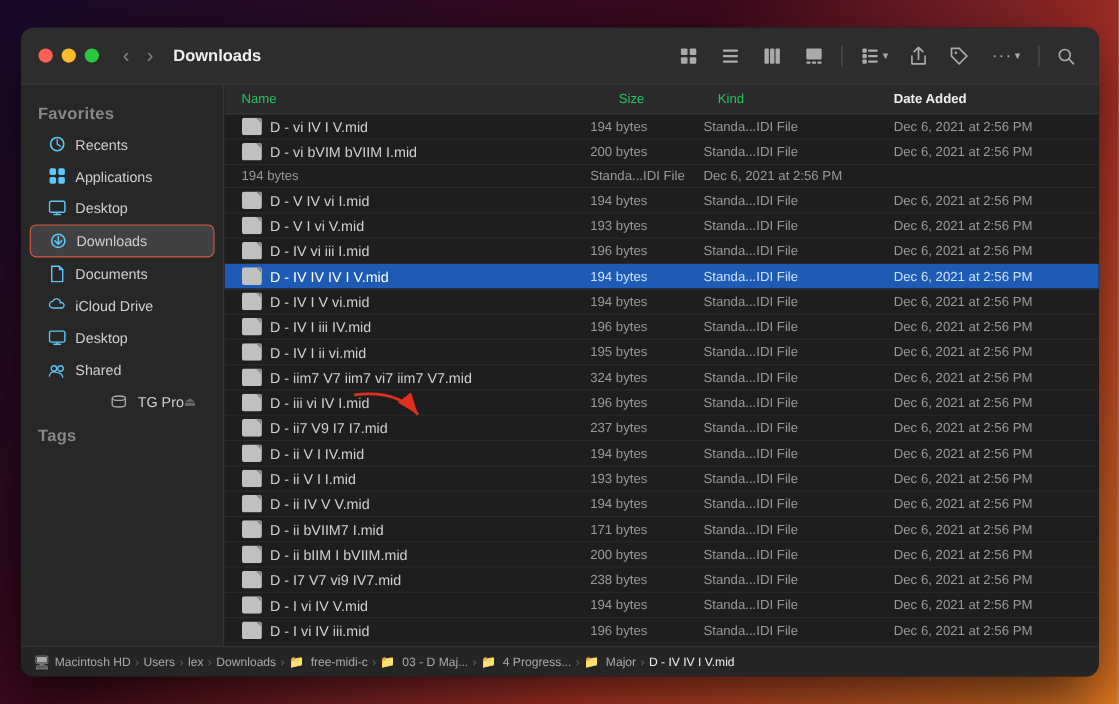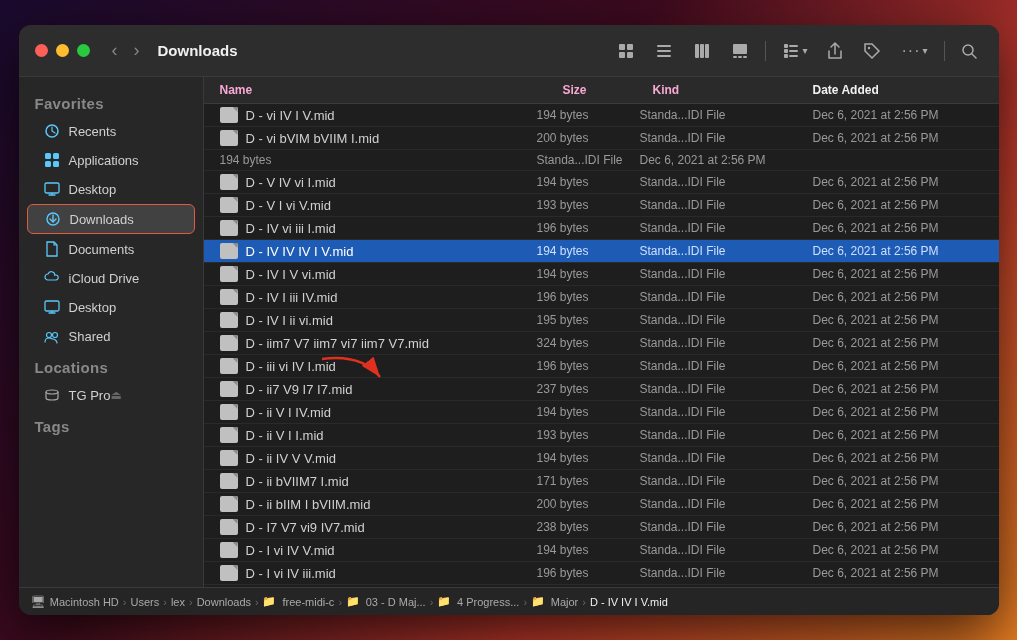--- a/index.html
+++ b/index.html
@@ -158,22 +158,22 @@
     .list-header {
       display: grid;
       grid-template-columns: 1fr 90px 160px 170px;
       padding: 6px 16px;
       border-bottom: 1px solid #3a3a3a;
       background: #2a2a2a;
       flex-shrink: 0;
     }
     .list-header-col {
       font-size: 12px;
-      color: #f9a8d4;
-      font-weight: 700;
+      color: #22c55e;
+      font-weight: 400;
     }
     .list-header-col.active-sort { color: #f0f0f0; font-weight: 600; }
     
     .file-rows {
       overflow-y: auto;
       flex: 1;
     }
     .file-row {
       display: grid;
       grid-template-columns: 1fr 90px 160px 170px;
@@ -250,21 +250,21 @@
     .breadcrumb-sep { color: #666; font-size: 11px; }
     .bc-icon { font-size: 12px; }
     
     .file-rows::-webkit-scrollbar { width: 8px; }
     .file-rows::-webkit-scrollbar-track { background: transparent; }
     .file-rows::-webkit-scrollbar-thumb { background: #555; border-radius: 4px; }
     
     .sidebar-location-item {
       display: flex;
       align-items: center;
-      justify-content: flex-start;
+      justify-content: flex-end;
       padding: 5px 16px;
       cursor: pointer;
       margin: 1px 8px;
       border-radius: 6px;
       color: #d0d0d0;
     }
     .sidebar-location-left {
       display: flex;
       align-items: center;
       gap: 8px;
@@ -452,21 +452,20 @@
         <div class="sidebar-icon">
           <svg width="16" height="16" viewBox="0 0 16 16" fill="none">
               <circle cx="5" cy="7" r="2.5" stroke="#5ac8fa" stroke-width="1.2" fill="none"></circle>
               <circle cx="11" cy="7" r="2.5" stroke="#5ac8fa" stroke-width="1.2" fill="none"></circle>
               <path d="M1 14c0-2.5 2-4 4-4s3 1 4 1 4 1.5 4 4" stroke="#5ac8fa" stroke-width="1.2" fill="none" stroke-linecap="round"></path>
             </svg>
         </div>
         <span class="sidebar-label">Shared</span>
       </div>
 
-      <div class="sidebar-section-label">Locations</div>
 
       <div class="sidebar-location-item">
         <div class="sidebar-location-left">
           <div class="sidebar-icon">
             <svg width="16" height="16" viewBox="0 0 16 16" fill="none">
                 <ellipse cx="8" cy="5" rx="6" ry="2" stroke="#aaa" stroke-width="1.2" fill="none"></ellipse>
                 <path d="M2 5v6c0 1.1 2.7 2 6 2s6-.9 6-2V5" stroke="#aaa" stroke-width="1.2" fill="none"></path>
               </svg>
           </div>
           <span class="sidebar-label">TG Pro</span>

